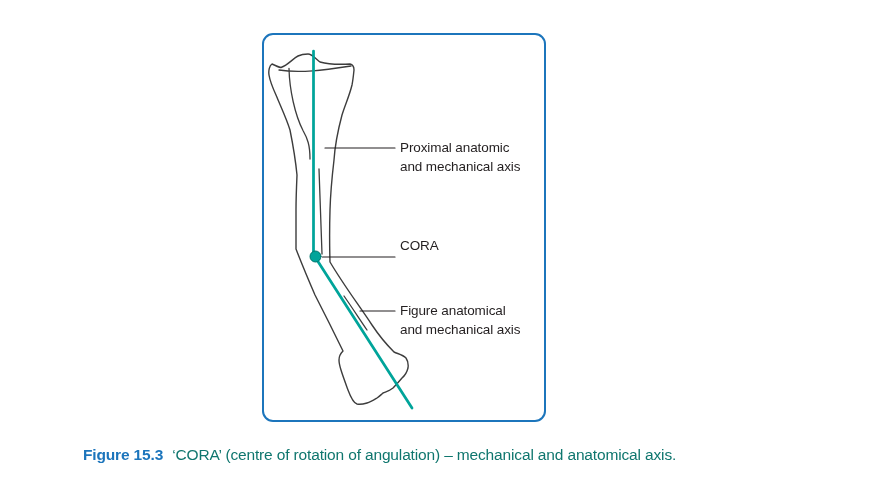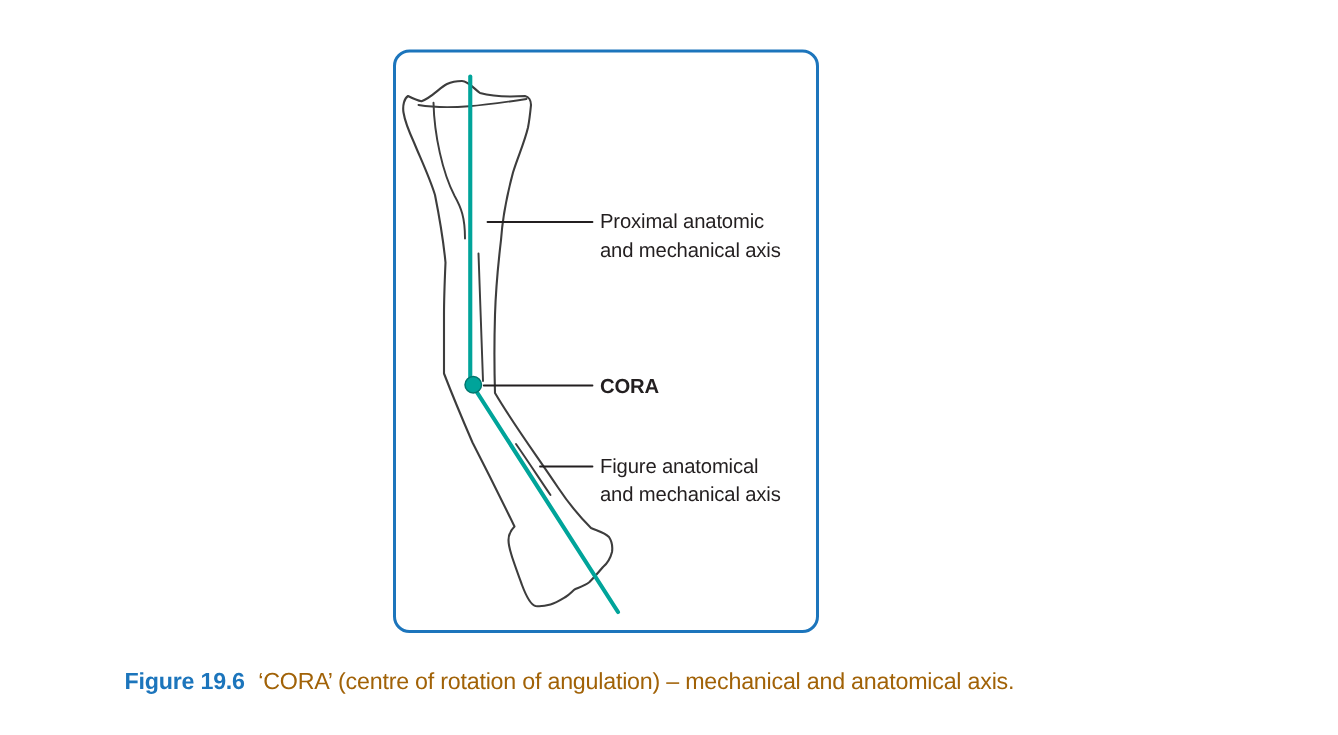--- a/index.html
+++ b/index.html
@@ -36,21 +36,21 @@
     font-size: 15.5px;
     line-height: 20px;
     letter-spacing: -0.15px;
     white-space: nowrap;
   }
   .caption .fig-num {
     font-weight: bold;
     color: #1c75bc;
   }
   .caption .fig-text {
-    color: #a16207;
+    color: #0f766e;
     margin-left: 9px;
   }
 </style>
 </head>
 <body>
 
 <div class="page">
 
   <svg class="art" width="892" height="490" viewBox="0 0 892 490">
 
@@ -111,24 +111,24 @@
       <line x1="60.5" y1="224" x2="133" y2="224" stroke="#231f20" stroke-width="1.2"></line>
       <line x1="98" y1="278" x2="133" y2="278" stroke="#231f20" stroke-width="1.2"></line>
     </g>
   </svg>
 
   <div class="diagram-label" style="left:400px; top:138px;">
     <div>Proximal anatomic</div>
     <div>and mechanical axis</div>
   </div>
 
-  <div class="diagram-label" style="left:400px; top:248px;font-weight:bold;">CORA</div>
+  <div class="diagram-label" style="left:400px; top:236px;">CORA</div>
 
   <div class="diagram-label" style="left:400px; top:301px;">
     <div>Figure anatomical</div>
     <div>and mechanical axis</div>
   </div>
 
   <div class="caption">
-    <span class="fig-num">Figure 19.6</span><span class="fig-text">‘CORA’ (centre of rotation of angulation) – mechanical and anatomical axis.</span>
+    <span class="fig-num">Figure 15.3</span><span class="fig-text">‘CORA’ (centre of rotation of angulation) – mechanical and anatomical axis.</span>
   </div>
 
 </div>
 
 </body></html>

